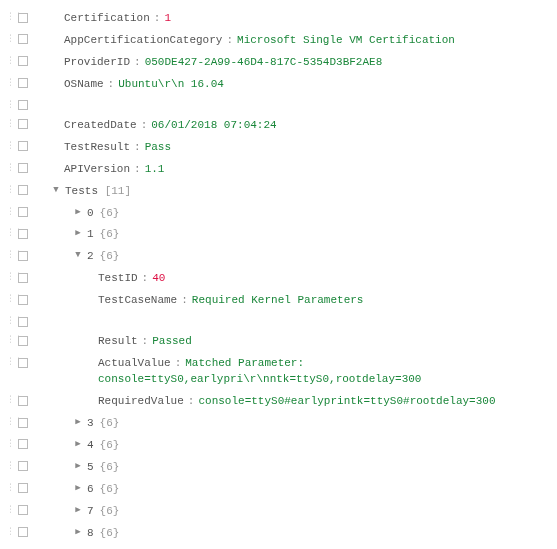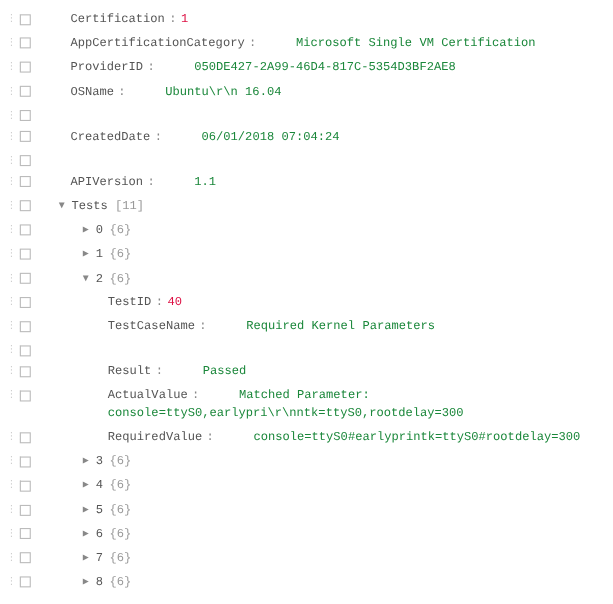--- a/index.html
+++ b/index.html
@@ -48,21 +48,21 @@
     cursor: pointer;
     user-select: none;
     font-size: 9px;
     text-align: center;
     margin-right: 3px;
   }
   .content { flex: 1; word-break: break-word; }
   .key { color: #555; }
   .colon { color: #888; margin: 0 4px; }
   .val-red { color: #d14; }
-  .val-green { color: #1a873a; margin-left: 32px; }
+  .val-green { color: #1a873a; }
   .muted { color: #999; }
   .idx { color: #555; margin-right: 6px; }
   .nowrap-key { white-space: nowrap; }
 </style>
 </head>
 <body>
 
 <div id="tree">
     <div class="row">
       <span class="gutter">
@@ -110,20 +110,21 @@
       </span>
       <span class="indent" style="width:28px"></span>
       <span class="content"><span class="key">CreatedDate</span><span class="colon">:</span><span class="val-green">06/01/2018 07:04:24</span></span>
     </div>
     <div class="row">
       <span class="gutter">
         <span class="grip">⋮⋮</span>
         <span class="checkbox"></span>
       </span>
       <span class="indent" style="width:28px"></span>
+      <span class="content"><span class="key">TestResult</span><span class="colon">:</span><span class="val-green">Pass</span></span>
     </div>
     <div class="row">
       <span class="gutter">
         <span class="grip">⋮⋮</span>
         <span class="checkbox"></span>
       </span>
       <span class="indent" style="width:28px"></span>
       <span class="content"><span class="key">APIVersion</span><span class="colon">:</span><span class="val-green">1.1</span></span>
     </div>
     <div class="row">

